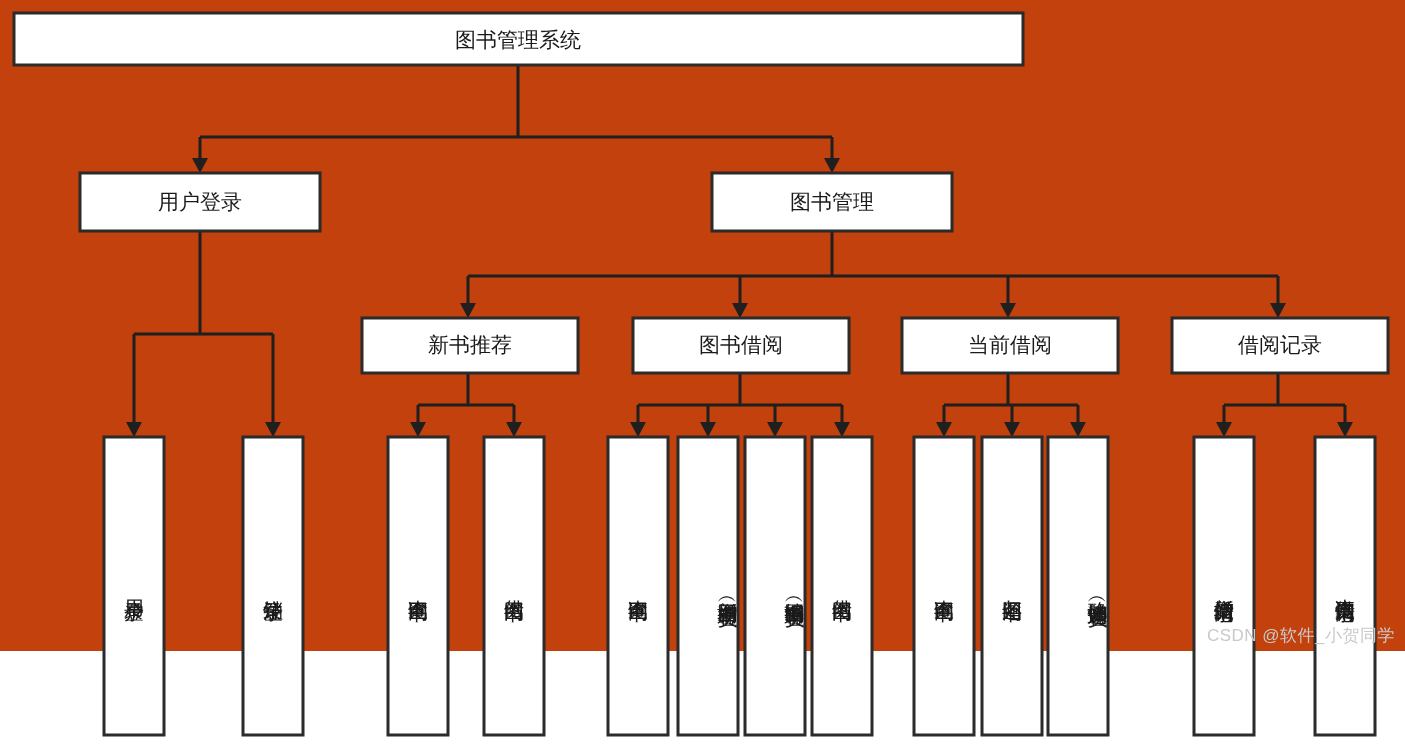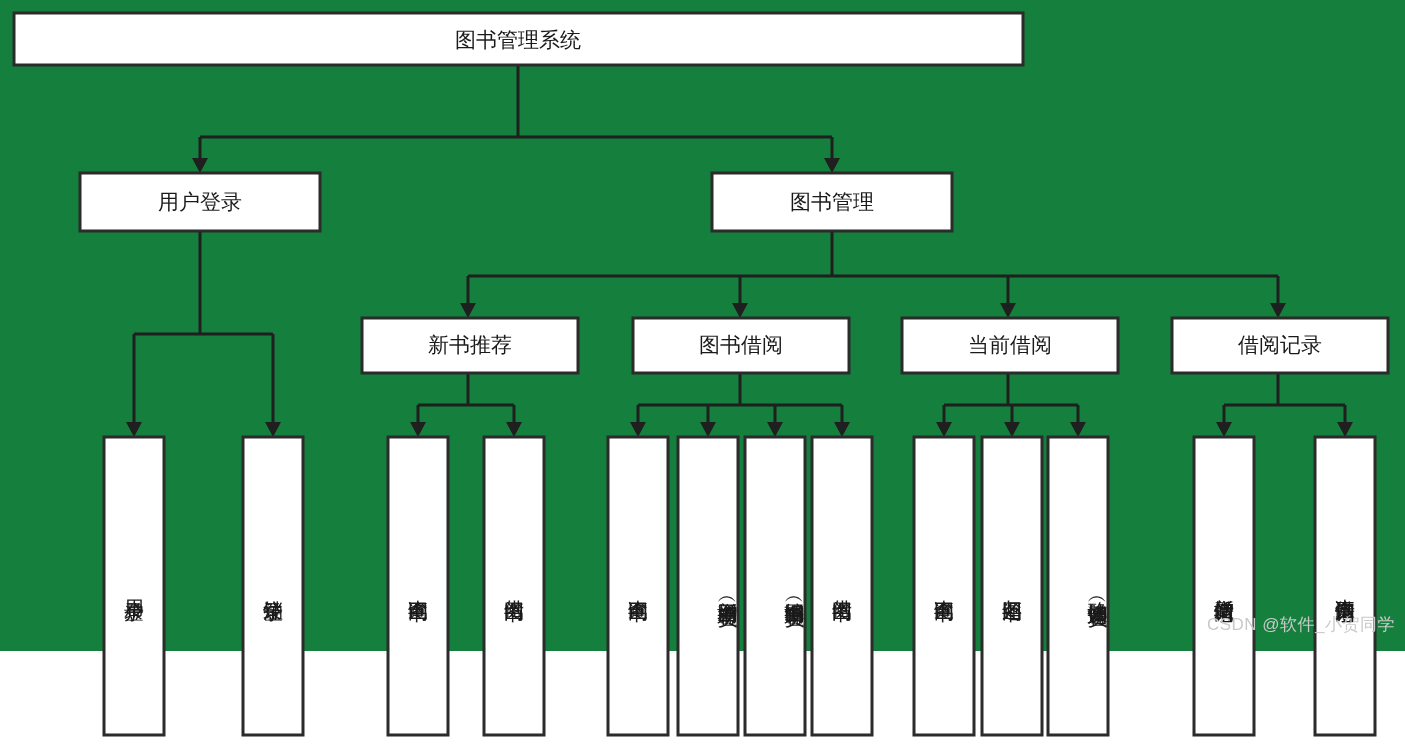--- a/index.html
+++ b/index.html
@@ -10,21 +10,21 @@
   body {
     width: 1405px;
     height: 747px;
     font-family: "Liberation Sans", "DejaVu Sans", sans-serif;
     overflow: hidden;
   }
   #diagram-root {
     position: relative;
     width: 1405px;
     height: 651px;
-    background: #15803d;
+    background: #c2410c;
   }
   svg.diagram-canvas {
     position: absolute;
     left: 0;
     top: 0;
     width: 1405px;
     height: 747px;
   }
   .node-box {
     fill: #ffffff;
@@ -61,21 +61,21 @@
     line-height: 1.06;
     color: #1a1a1a;
     letter-spacing: 1px;
     white-space: nowrap;
     text-align: center;
     pointer-events: none;
   }
   .watermark {
     position: absolute;
     right: 10px;
-    bottom: 15px;
+    bottom: 4px;
     font-family: "Liberation Sans", "DejaVu Sans", sans-serif;
     font-size: 17px;
     color: #c9c9c9;
     letter-spacing: 0.5px;
     white-space: nowrap;
   }
 </style>
 </head>
 <body>
 

